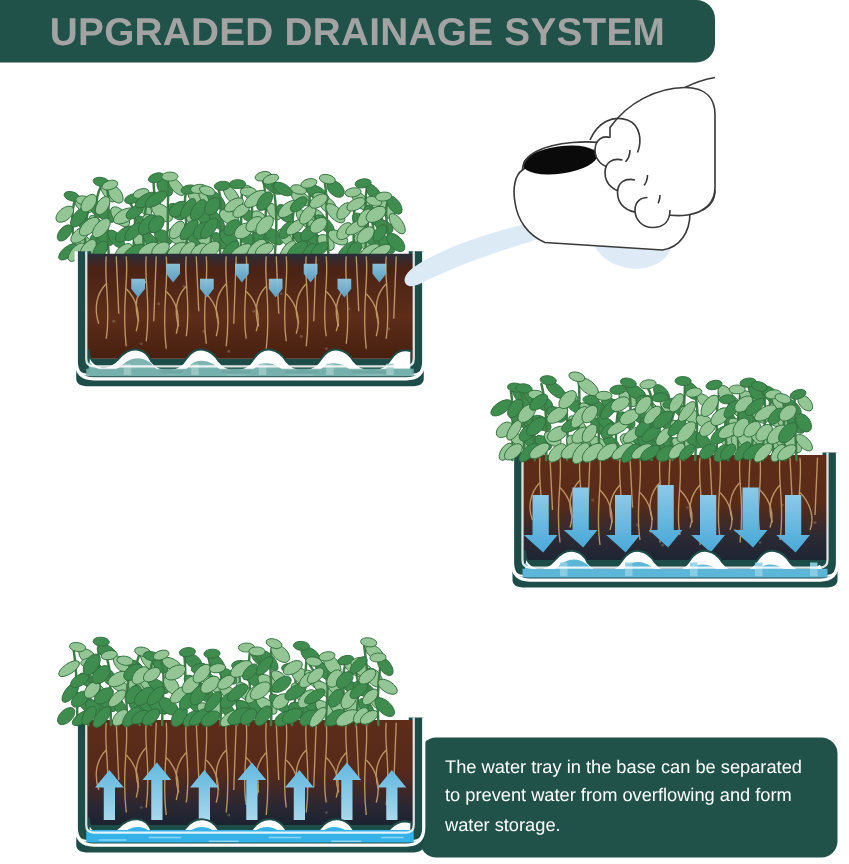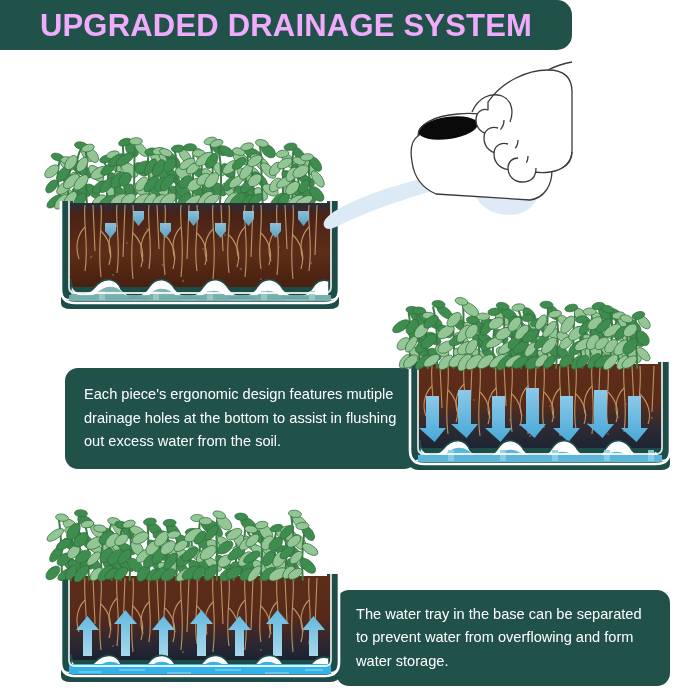--- a/index.html
+++ b/index.html
@@ -31,21 +31,21 @@
     height: 50px;
     background: #215249;
     border-radius: 0 15px 15px 0;
     display: flex;
     align-items: center;
     justify-content: center;
     box-sizing: border-box;
     padding-left: 14px;
   }
   .header-title {
-    color: #f0abfc;
+    color: #a3a3a3;
     font-size: 31px;
     font-weight: bold;
     letter-spacing: 0.2px;
     line-height: 1;
     white-space: nowrap;
     font-family: "Liberation Sans", sans-serif;
   }
 
   
   .callout {
@@ -455,23 +455,20 @@
 
       <g fill="none" stroke="#3a3a3a" stroke-width="1.3">
         <path d="M226,12 C238,6 250,4 250,4"></path>
         <path d="M240,110 C248,106 250,100 250,94"></path>
       </g>
 
       <path d="M150,54 C156,40 168,34 180,38 C190,42 192,54 188,64" fill="none" stroke="#3a3a3a" stroke-width="1.3"></path>
     </svg>
   </div>
 
-  <div class="callout" id="callout-drainage">
-    <p>Each piece's ergonomic design features mutiple drainage holes at the bottom to assist in flushing out excess water from the soil.</p>
-  </div>
 
   <div class="planter" id="planter-middle">
     <svg viewBox="0 0 272 172" width="272" height="172">
       <defs>
         <linearGradient id="soilB" x1="0" y1="0" x2="0" y2="1">
           <stop offset="0%" stop-color="#5d2d19"></stop>
           <stop offset="45%" stop-color="#5a2b18"></stop>
           <stop offset="78%" stop-color="#2c2a34"></stop>
           <stop offset="100%" stop-color="#1d2533"></stop>
         </linearGradient>

